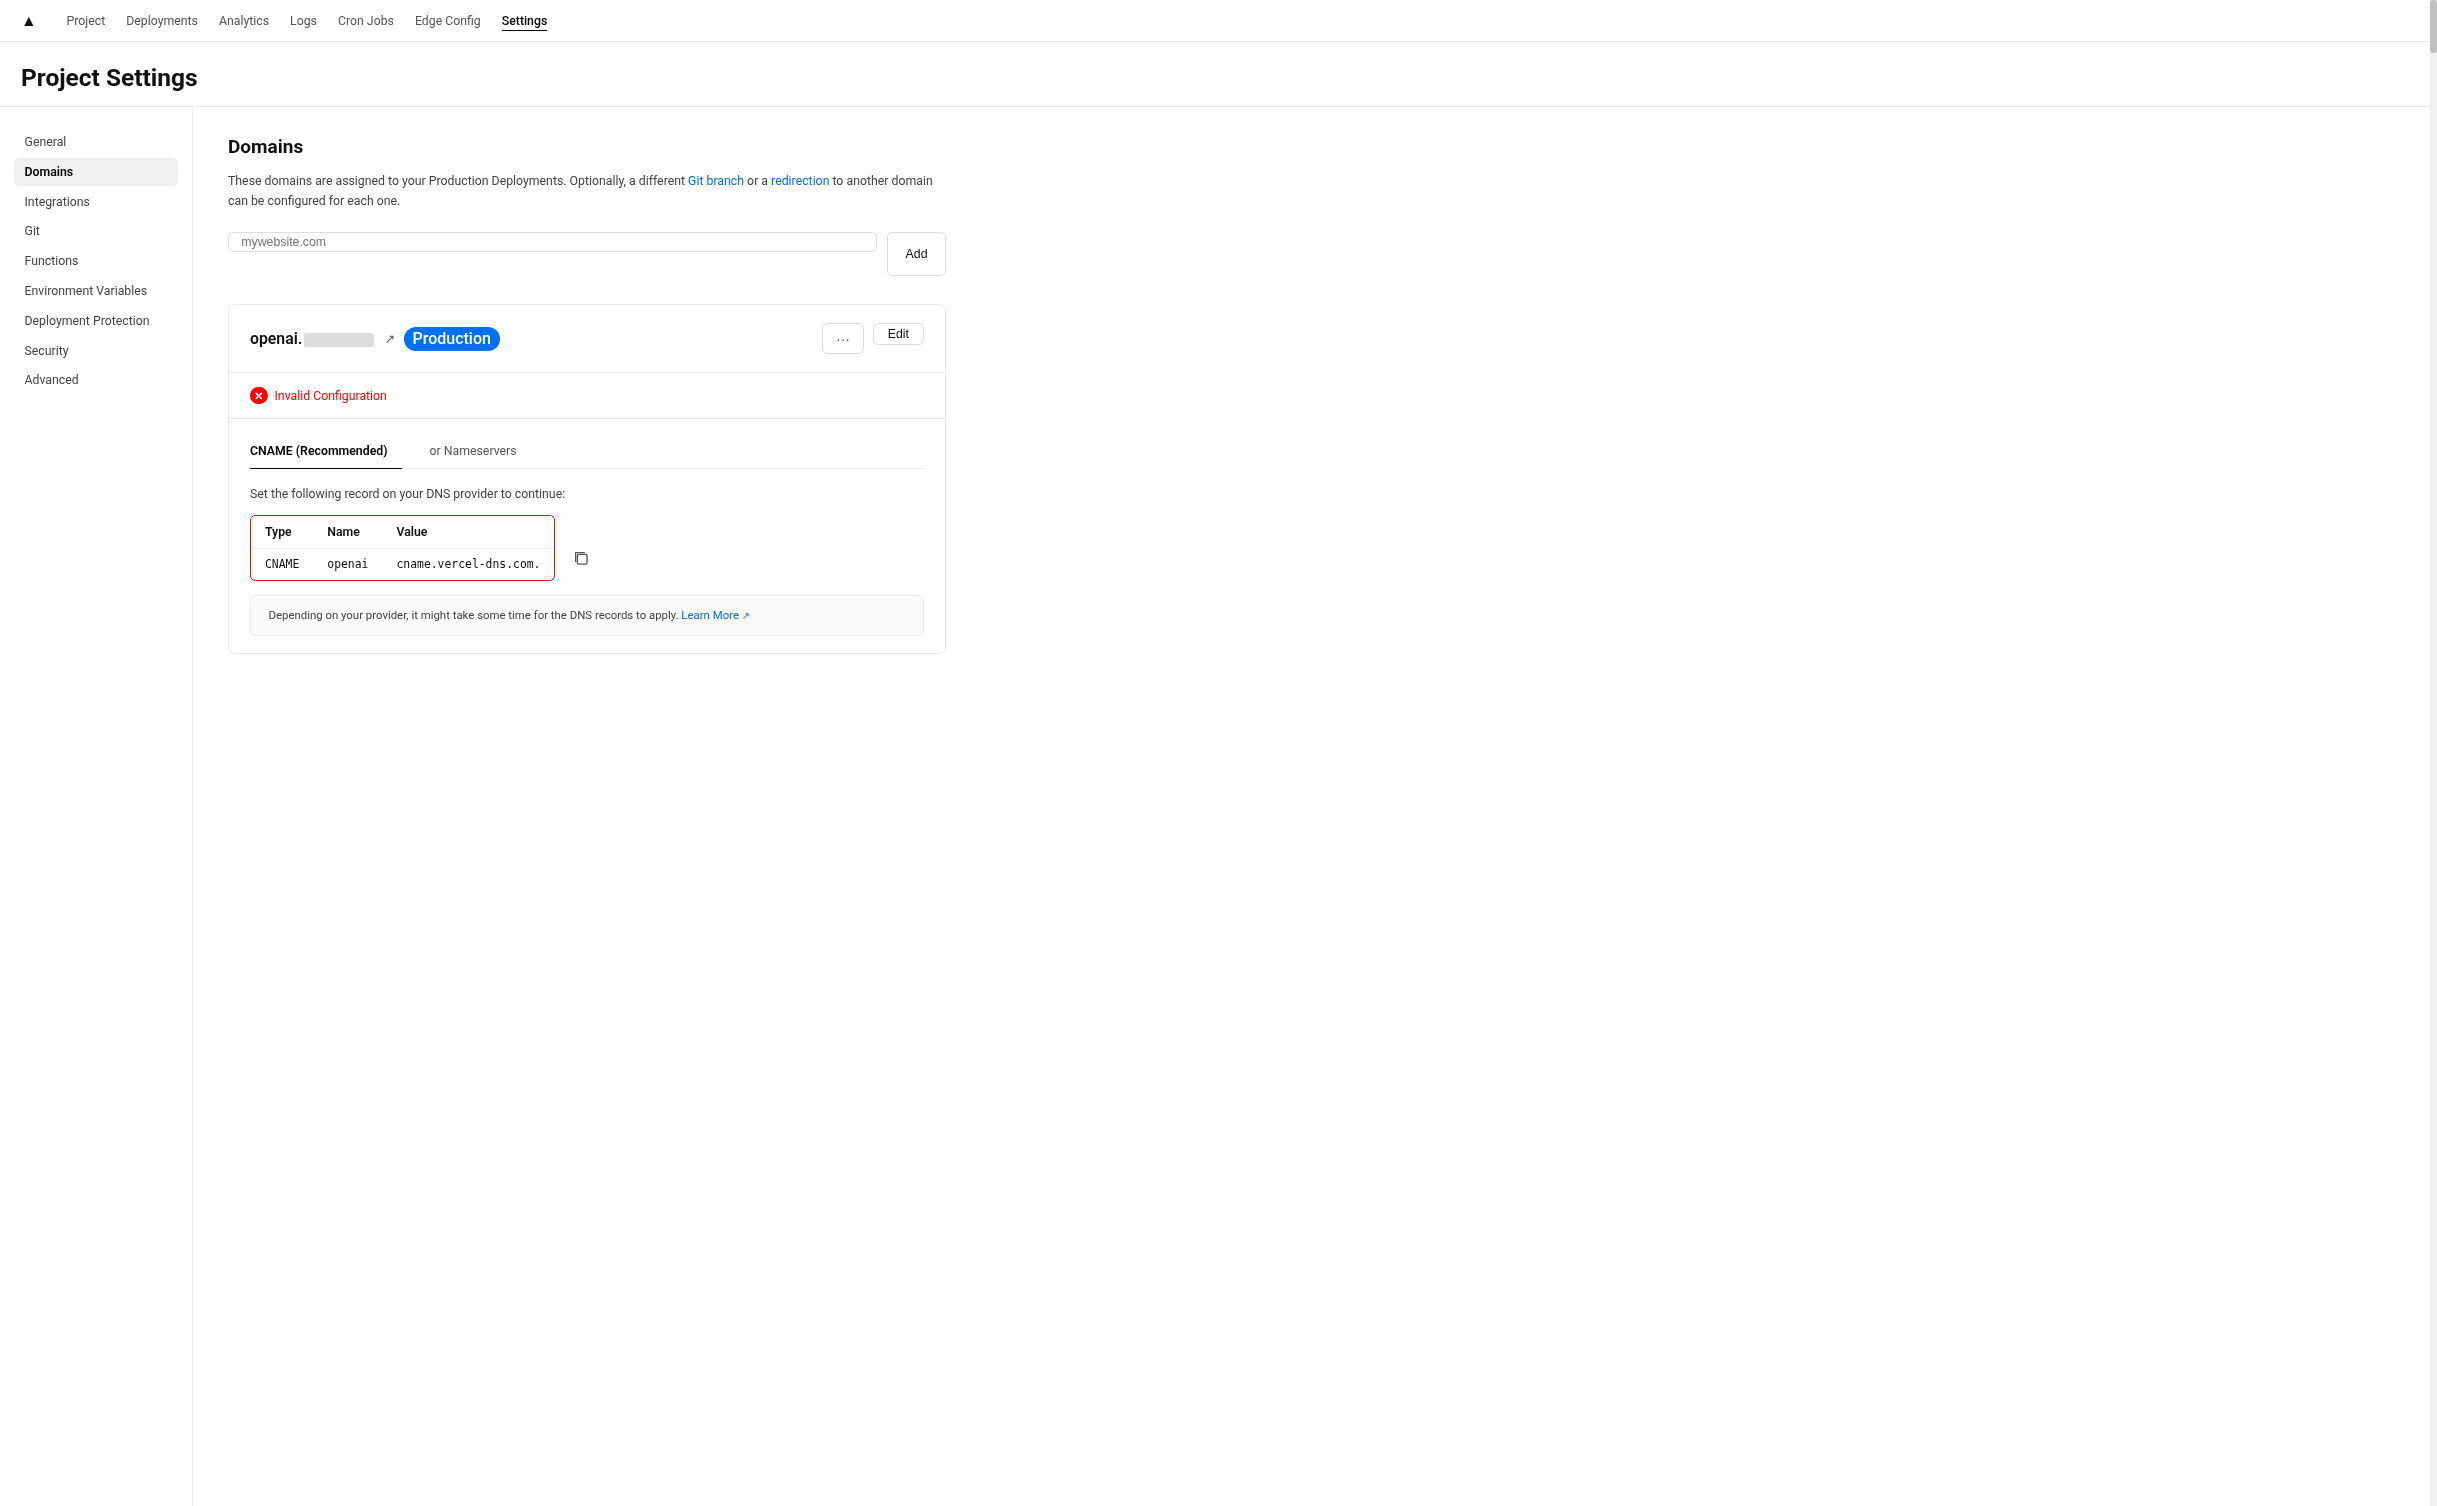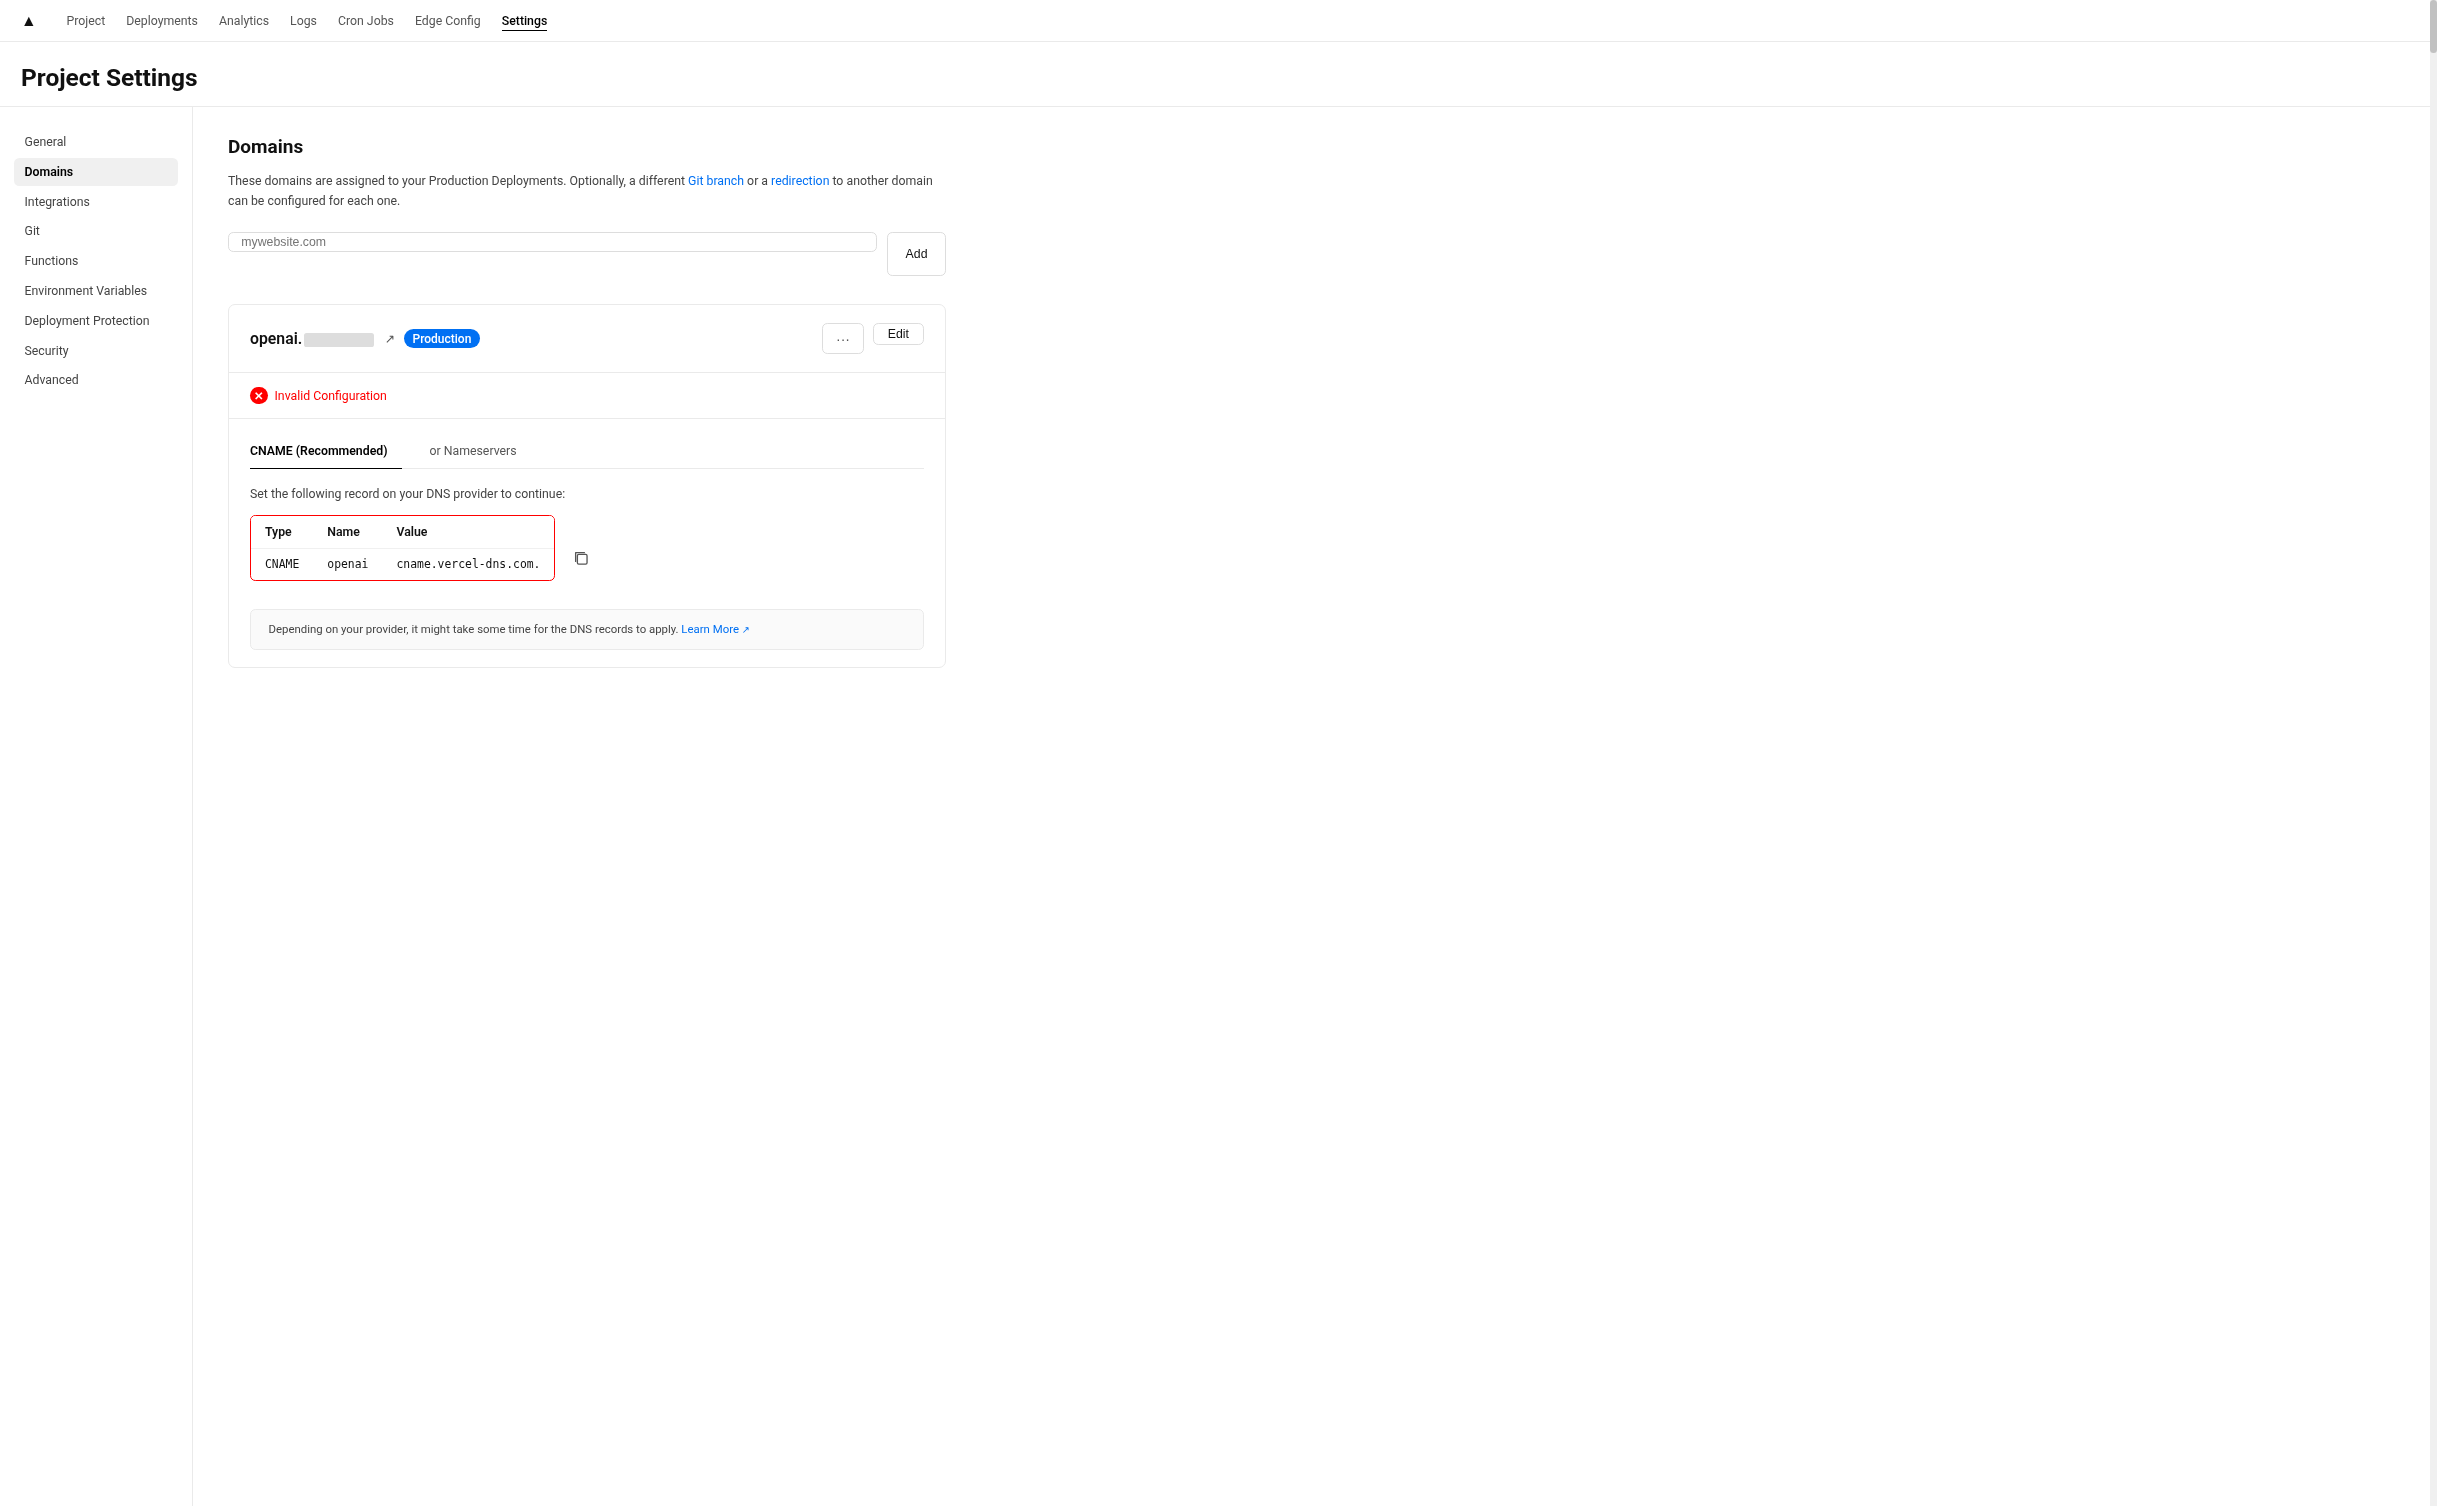--- a/index.html
+++ b/index.html
@@ -166,21 +166,21 @@
 
     .external-link-icon {
       color: #555;
       cursor: pointer;
       font-size: 12.3px;
     }
 
     .badge-production {
       background: #0070f3;
       color: #fff;
-      font-size: 12px;
+      font-size: 16px;
       font-weight: 500;
       padding: 2.6px 8.8px;
       border-radius: 17.5px;
       text-align: center;
     }
 
     .domain-card-actions {
       display: flex;
       gap: 8.8px;
     }
@@ -274,21 +274,20 @@
       color: #444;
       margin-bottom: 14px;
     }
 
     
     .dns-table-wrapper {
       border: 1.8px solid #f00;
       border-radius: 5.3px;
       overflow: hidden;
       display: inline-block;
-      margin-bottom: 14px;
       min-width: 298px;
     }
 
     .dns-table {
       width: 100%;
       border-collapse: collapse;
       font-size: 12.3px;
     }
 
     .dns-table th {

